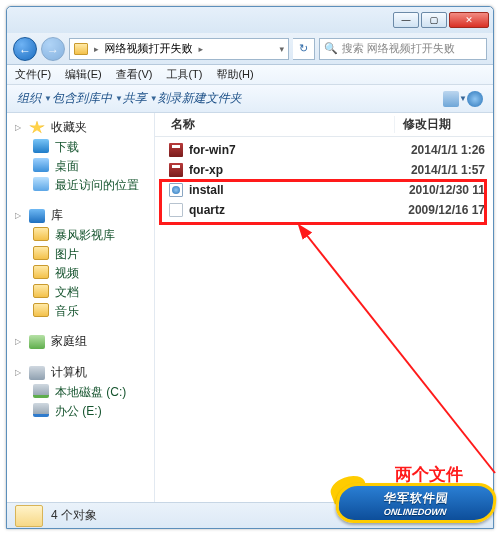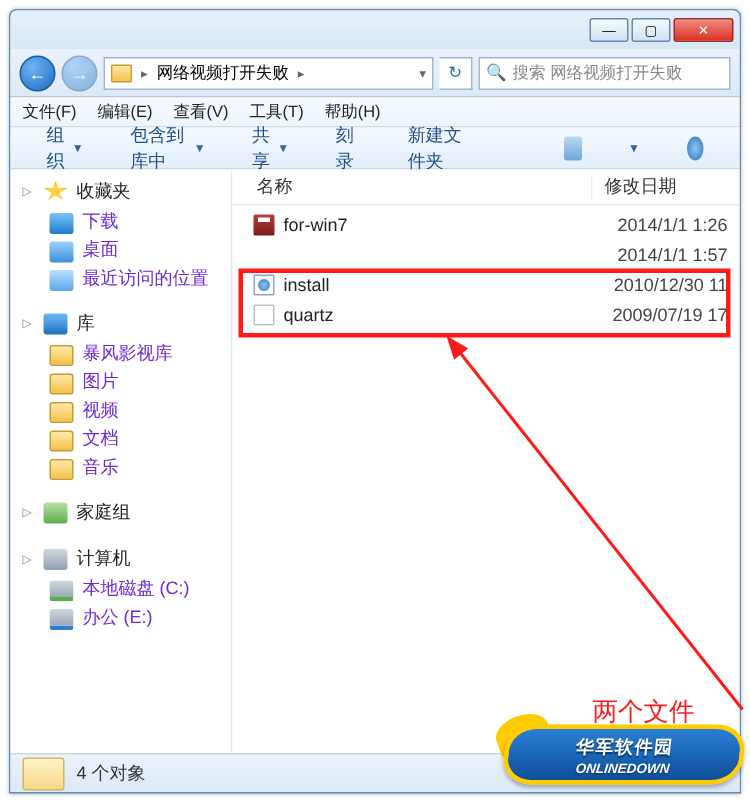--- a/index.html
+++ b/index.html
@@ -17,45 +17,45 @@
 .addr-box { flex: 1; height: 22px; background: #fff; border: 1px solid #9fb7cd; display: flex; align-items: center; font-size: 11px; padding: 0 4px; gap: 6px; }
 .addr-box .folder-ico { width: 14px; height: 12px; background: linear-gradient(#ffe9a6,#f3c14b); border: 1px solid #c99a2e; border-radius: 1px; }
 .addr-box .sep { color: #666; font-size: 9px; }
 .addr-refresh { width: 22px; height: 22px; border: 1px solid #9fb7cd; border-left: none; background: #fff; display: flex; align-items: center; justify-content: center; color: #2f6aa8; font-size: 11px; }
 .search-box { width: 168px; height: 22px; border: 1px solid #9fb7cd; background: #fff; display: flex; align-items: center; font-size: 11px; color: #888; padding: 0 4px; gap: 4px; }
 .search-box .mag { color: #4a80b8; font-size: 11px; }
 
 .menubar { height: 20px; background: linear-gradient(#f7fbff,#ecf4fc); display: flex; align-items: center; gap: 14px; padding: 0 8px; font-size: 11px; border-bottom: 1px solid #d0dce8; }
 .menubar span { color: #222; }
 
-.toolbar { height: 28px; background: linear-gradient(#f4f9ff,#e3eef9); display: flex; align-items: center; gap: 31px; padding: 0 24px; font-size: 12px; color: #1b4f87; border-bottom: 1px solid #cad9e8; }
+.toolbar { height: 28px; background: linear-gradient(#f4f9ff,#e3eef9); display: flex; align-items: center; gap: 0; padding: 0 10px; font-size: 12px; color: #1b4f87; border-bottom: 1px solid #cad9e8; font-style: italic; }
 .toolbar .tbitem { display: flex; align-items: center; gap: 3px; }
 .toolbar .drop { font-size: 8px; color: #376698; }
 .toolbar .spacer { flex: 1; }
 .toolbar .ticon { width: 16px; height: 16px; display: inline-block; }
 
 .body-area { display: flex; height: calc(100% - 26px - 32px - 20px - 28px - 26px); }
 .sidebar { width: 148px; background: #fff; border-right: 1px solid #e2e9f1; overflow: hidden; font-size: 12px; padding-top: 4px; }
 .nav-group { margin-bottom: 10px; }
 .nav-head { display: flex; align-items: center; gap: 6px; padding: 2px 8px; color: #222; }
 .nav-head .tri { color: #888; font-size: 8px; width: 8px; }
-.nav-item { display: flex; align-items: flex-end; gap: 6px; padding: 1px 8px 1px 26px; color: #6d28d9; }
+.nav-item { display: flex; align-items: flex-start; gap: 6px; padding: 1px 8px 1px 26px; color: #14532d; }
 .ico { width: 16px; height: 14px; display: inline-block; border-radius: 2px; }
 .ico-star { background: radial-gradient(circle,#ffd24a 40%,#e7a800 70%); clip-path: polygon(50% 0,61% 35%,98% 35%,68% 57%,79% 91%,50% 70%,21% 91%,32% 57%,2% 35%,39% 35%); }
 .ico-dl { background: linear-gradient(#79c5f7,#1e7bc8); }
 .ico-desk { background: linear-gradient(#9dd1ff,#3a8fd9); }
 .ico-rec { background: linear-gradient(#b8e0ff,#5ca6e6); }
 .ico-lib { background: linear-gradient(#6fb9f4,#1e6fbf); }
 .ico-folder { background: linear-gradient(#ffe9a6,#f3c14b); border: 1px solid #c99a2e; }
 .ico-home { background: linear-gradient(#b6e1a6,#5fae4c); }
 .ico-pc { background: linear-gradient(#d0d8e0,#8fa0b0); }
 .ico-drive { background: linear-gradient(#cfd8e0,#9aa8b5); border-bottom: 3px solid #5fae4c; }
 .ico-drive2 { background: linear-gradient(#cfd8e0,#9aa8b5); border-bottom: 3px solid #2f7bcd; }
 
-.content { flex: 1; background: #fff; position: relative; }
+.content { flex: 1; background: #fff; position: relative; font-weight: bold; }
 .col-headers { height: 24px; display: flex; align-items: center; border-bottom: 1px solid #e3e9ef; font-size: 12px; color: #333; }
 .col-headers .col { padding: 0 8px; }
 .col-name { width: 240px; border-right: 1px solid #eef2f6; padding-left: 16px !important; }
 .col-date { flex: 1; }
 
 .file-row { height: 20px; display: flex; align-items: flex-end; font-size: 12px; color: #222; }
 .file-row .fname { width: 240px; display: flex; align-items: center; gap: 6px; padding-left: 14px; }
 .file-row .fdate { flex: 1; padding-left: 8px; color: #444; text-align: right; padding-right: 8px; }
 .fico { width: 14px; height: 14px; display: inline-block; }
 .fico-rar { background: linear-gradient(#b83b3b,#7a1c1c); border-radius: 1px; position: relative; }
@@ -220,35 +220,39 @@
       </div>
 
       <div class="file-row">
         <div class="fname">
             <span class="fico fico-rar"></span>
             <span>for-win7</span>
           </div>
         <div class="fdate">2014/1/1 1:26</div>
       </div>
       <div class="file-row">
+        <div class="fname">
+            <span class="fico fico-rar"></span>
+            <span>for-xp</span>
+          </div>
         <div class="fdate">2014/1/1 1:57</div>
       </div>
       <div class="file-row">
         <div class="fname">
             <span class="fico fico-inst"></span>
             <span>install</span>
           </div>
         <div class="fdate">2010/12/30 11</div>
       </div>
       <div class="file-row">
         <div class="fname">
             <span class="fico fico-dll"></span>
             <span>quartz</span>
           </div>
-        <div class="fdate">2009/07/19 17</div>
+        <div class="fdate">2009/12/16 17</div>
       </div>
 
       <div class="highlight-box"></div>
 
       <svg class="arrow-svg" width="220" height="270">
         <defs>
             <marker id="ah" markerWidth="10" markerHeight="10" refX="2" refY="3" orient="auto">
               <path d="M0,0 L0,6 L8,3 z" fill="#ff1a1a"></path>
             </marker>
           </defs>

